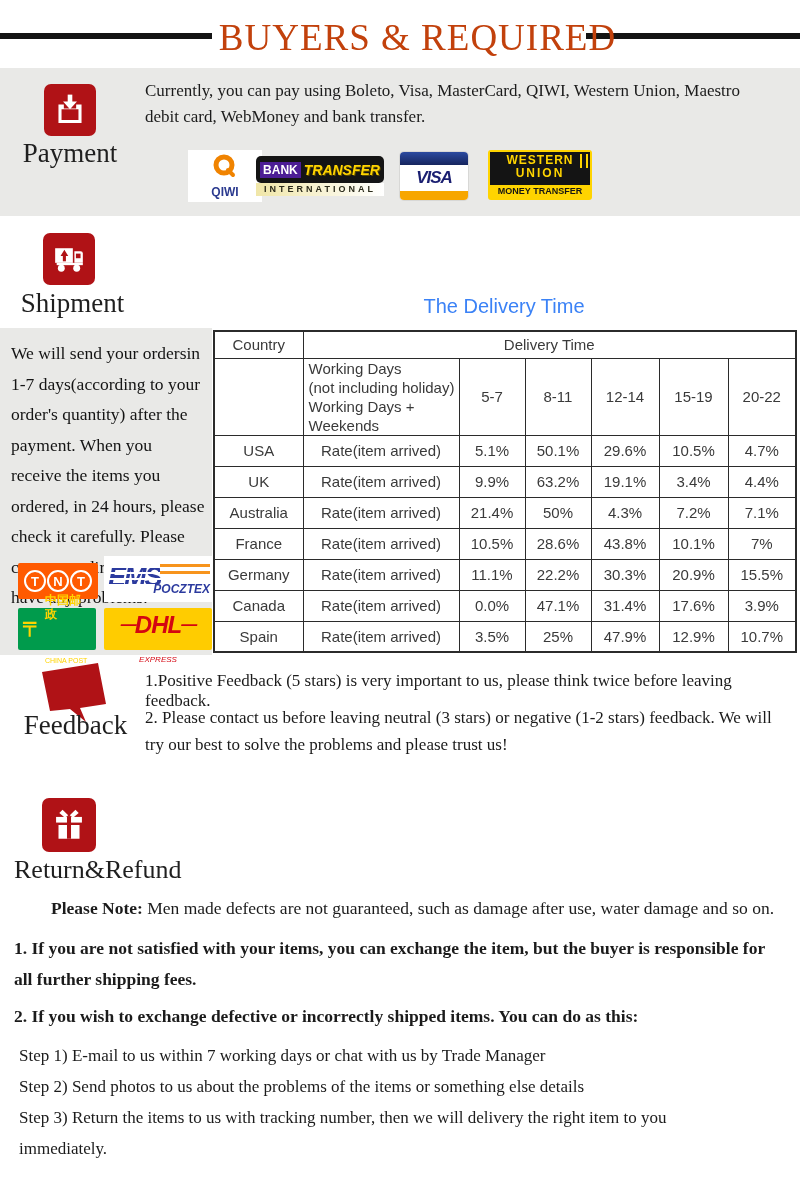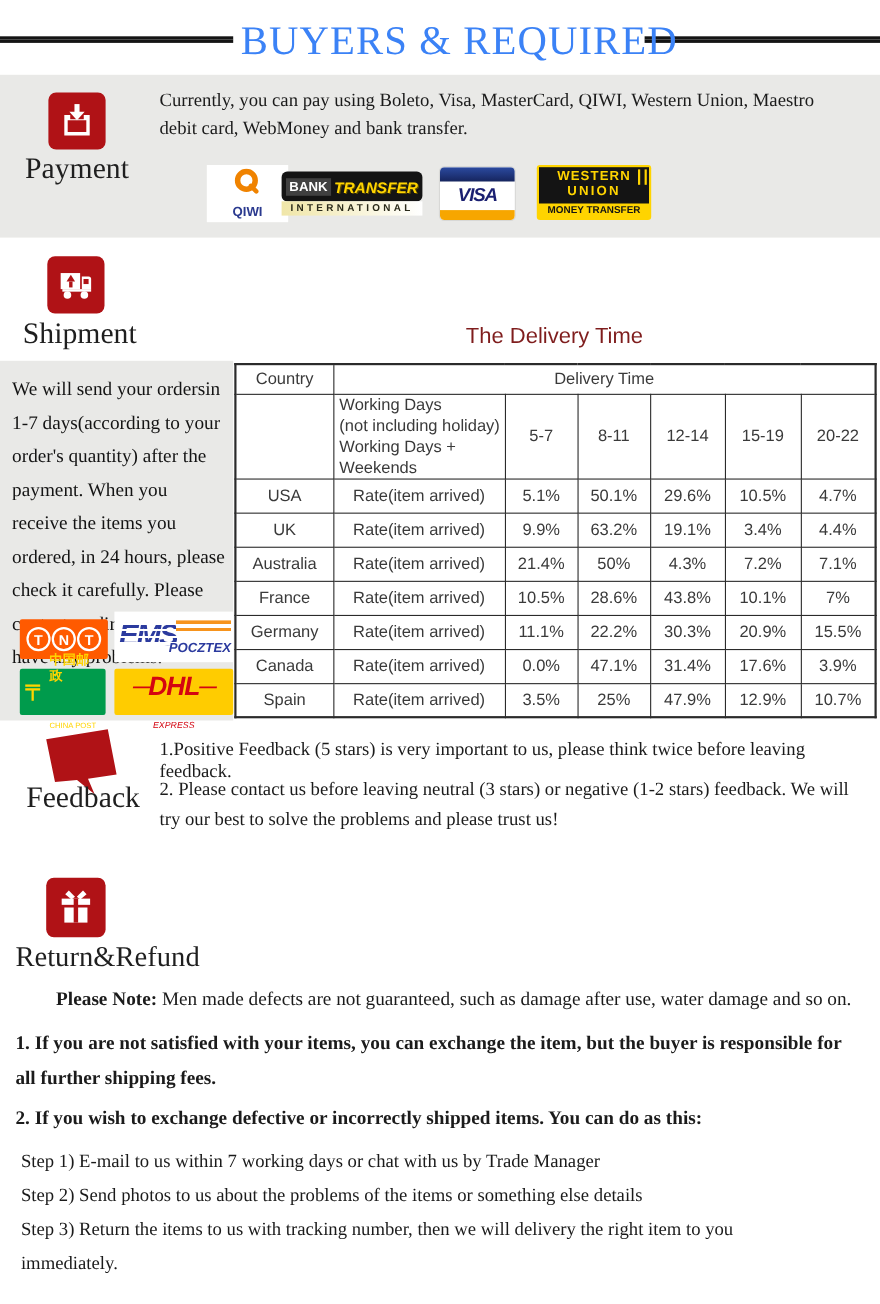--- a/index.html
+++ b/index.html
@@ -6,41 +6,41 @@
   html,body { background:#ffffff; }
   #page {
     position:relative; width:800px; height:1185px; margin:0 auto;
     background:#ffffff; font-family:"Liberation Serif", serif; color:#1b1b1b;
     overflow:hidden;
   }
   .abs { position:absolute; }
 
   
   .hdr-title { top:16px; left:0; right:0; text-align:center;
-    font-size:37px; letter-spacing:1px; color:#3b82f6;margin-left:35px; }
+    font-size:37px; letter-spacing:1px; color:#c2410c;margin-left:35px; }
   .hdr-line { top:33px; height:4px; border-top:3px solid #141414; border-bottom:3px solid #141414; }
   .hdr-line.left { left:0; width:212px; }
   .hdr-line.right { right:0; width:214px; }
 
   
   .pay-band { top:68px; left:0; width:800px; height:148px; background:#e9e9e7; }
   .sec-icon { background:#b01216; border-radius:7px; display:flex; align-items:center; justify-content:center; }
   .pay-icon { top:84px; left:44px; width:52px; height:52px; }
   .sec-label { font-size:27px; color:#1f1f1f; text-align:center; }
   .pay-label { top:138px; left:10px; width:120px; }
   .pay-desc { top:78px; left:145px; width:618px; font-size:17px; line-height:26px; }
 
   
   .logo-qiwi { top:150px; left:188px; width:74px; height:52px; background:#fff;
     display:flex; flex-direction:column; align-items:center; justify-content:center; }
   .qiwi-text { color:#2b3a8f; font-family:"Liberation Sans",sans-serif; font-weight:bold; font-size:12px; margin-top:1px; }
   .logo-bank { top:156px; left:256px; width:128px; height:42px; }
   .bank-top { width:128px; height:27px; background:#141414; border-radius:5px;
     display:flex; align-items:center; justify-content:center; gap:3px; }
-  .bank-word1 { background:#404040; color:#fff; font-family:"Liberation Sans",sans-serif;
+  .bank-word1 { background:#4c1d95; color:#fff; font-family:"Liberation Sans",sans-serif;
     font-weight:bold; font-size:12px; padding:1px 3px; }
   .bank-word2 { color:#ffd400; font-family:"Liberation Sans",sans-serif; font-weight:bold;
     font-style:italic; font-size:14px; text-shadow:1px 1px 0 #5a4a00; }
   .bank-bottom { width:128px; height:13px; background:linear-gradient(to right,#f0e6a8,#ffffff);
     color:#2a2a1a; font-family:"Liberation Sans",sans-serif; font-weight:bold; font-size:9px;
     letter-spacing:3px; text-align:center; line-height:13px; }
   .logo-visa { top:152px; left:400px; width:68px; height:48px; background:#fff; border-radius:4px;
     overflow:hidden; display:flex; flex-direction:column; box-shadow:0 0 0 1px #d8d8d6; }
   .visa-top { height:13px; background:linear-gradient(#2b4aa0,#16255e); }
   .visa-mid { flex:1; display:flex; align-items:center; justify-content:center;
@@ -55,21 +55,21 @@
   .wu-l2 { font-size:12px; line-height:13px; letter-spacing:2px; }
   .wu-bars { position:absolute; right:2px; top:2px; width:8px; height:14px;
     border-left:2px solid #ffd400; border-right:2px solid #ffd400; }
   .wu-bot { height:13px; text-align:center; font-family:"Liberation Sans",sans-serif;
     font-weight:bold; font-size:9px; line-height:13px; color:#141414; }
 
   
   .ship-icon { top:233px; left:43px; width:52px; height:52px; }
   .ship-label { top:288px; left:15px; width:115px; }
   .table-title { top:295px; left:213px; width:582px; text-align:center;
-    font-family:"Liberation Sans",sans-serif; font-size:20px; color:#7f1d1d; }
+    font-family:"Liberation Sans",sans-serif; font-size:20px; color:#3b82f6; }
 
   .ship-note-block { top:328px; left:0; width:212px; height:327px; background:#e9e9e7; }
   .ship-note { padding:10px 6px 0 11px; font-size:17.5px; line-height:30.5px; color:#141414; }
 
   
   .logo-tnt { top:563px; left:18px; width:80px; height:36px; background:#ff5a00; border-radius:2px;
     display:flex; align-items:center; justify-content:center; gap:1px; }
   .tnt-circle { width:22px; height:22px; border:2px solid #fff; border-radius:50%;
     color:#fff; font-family:"Liberation Sans",sans-serif; font-weight:bold; font-size:13px;
     display:flex; align-items:center; justify-content:center; }

